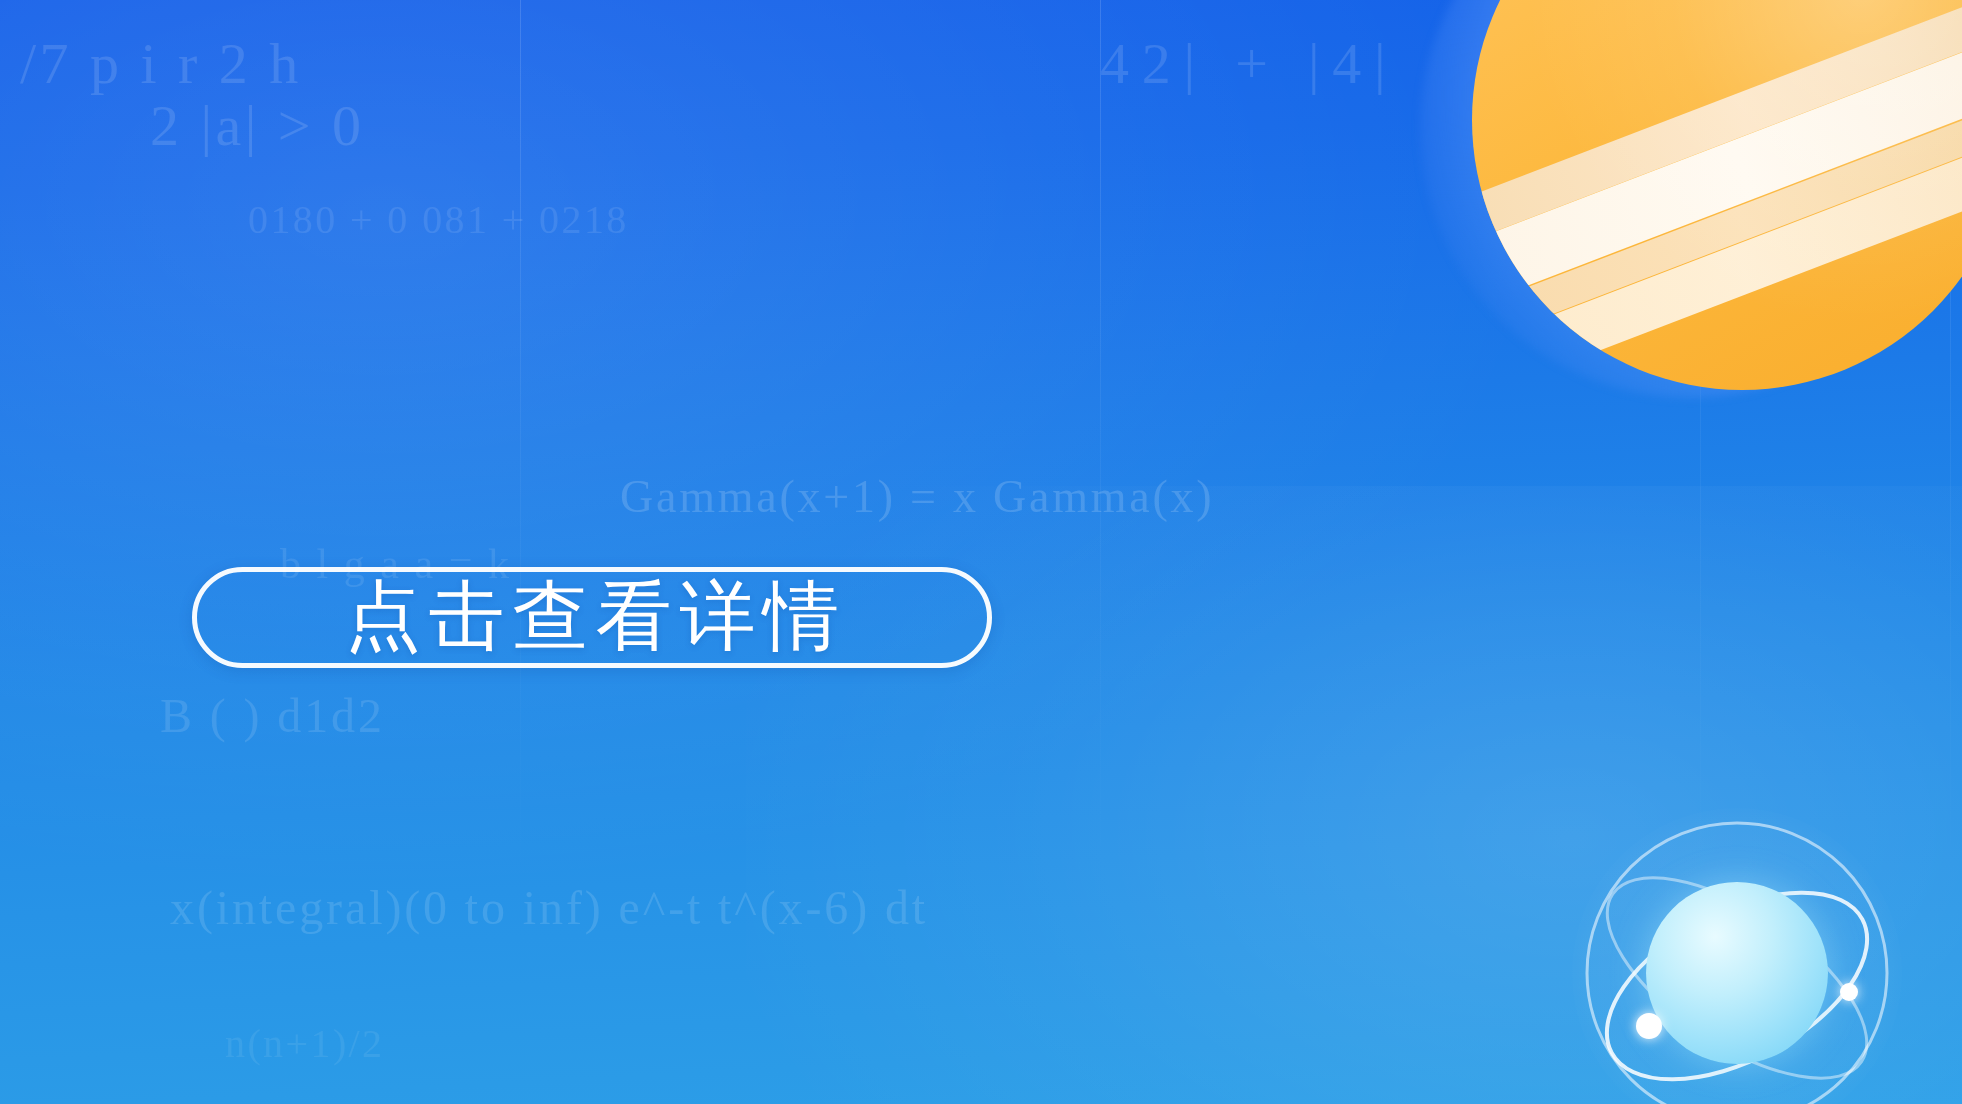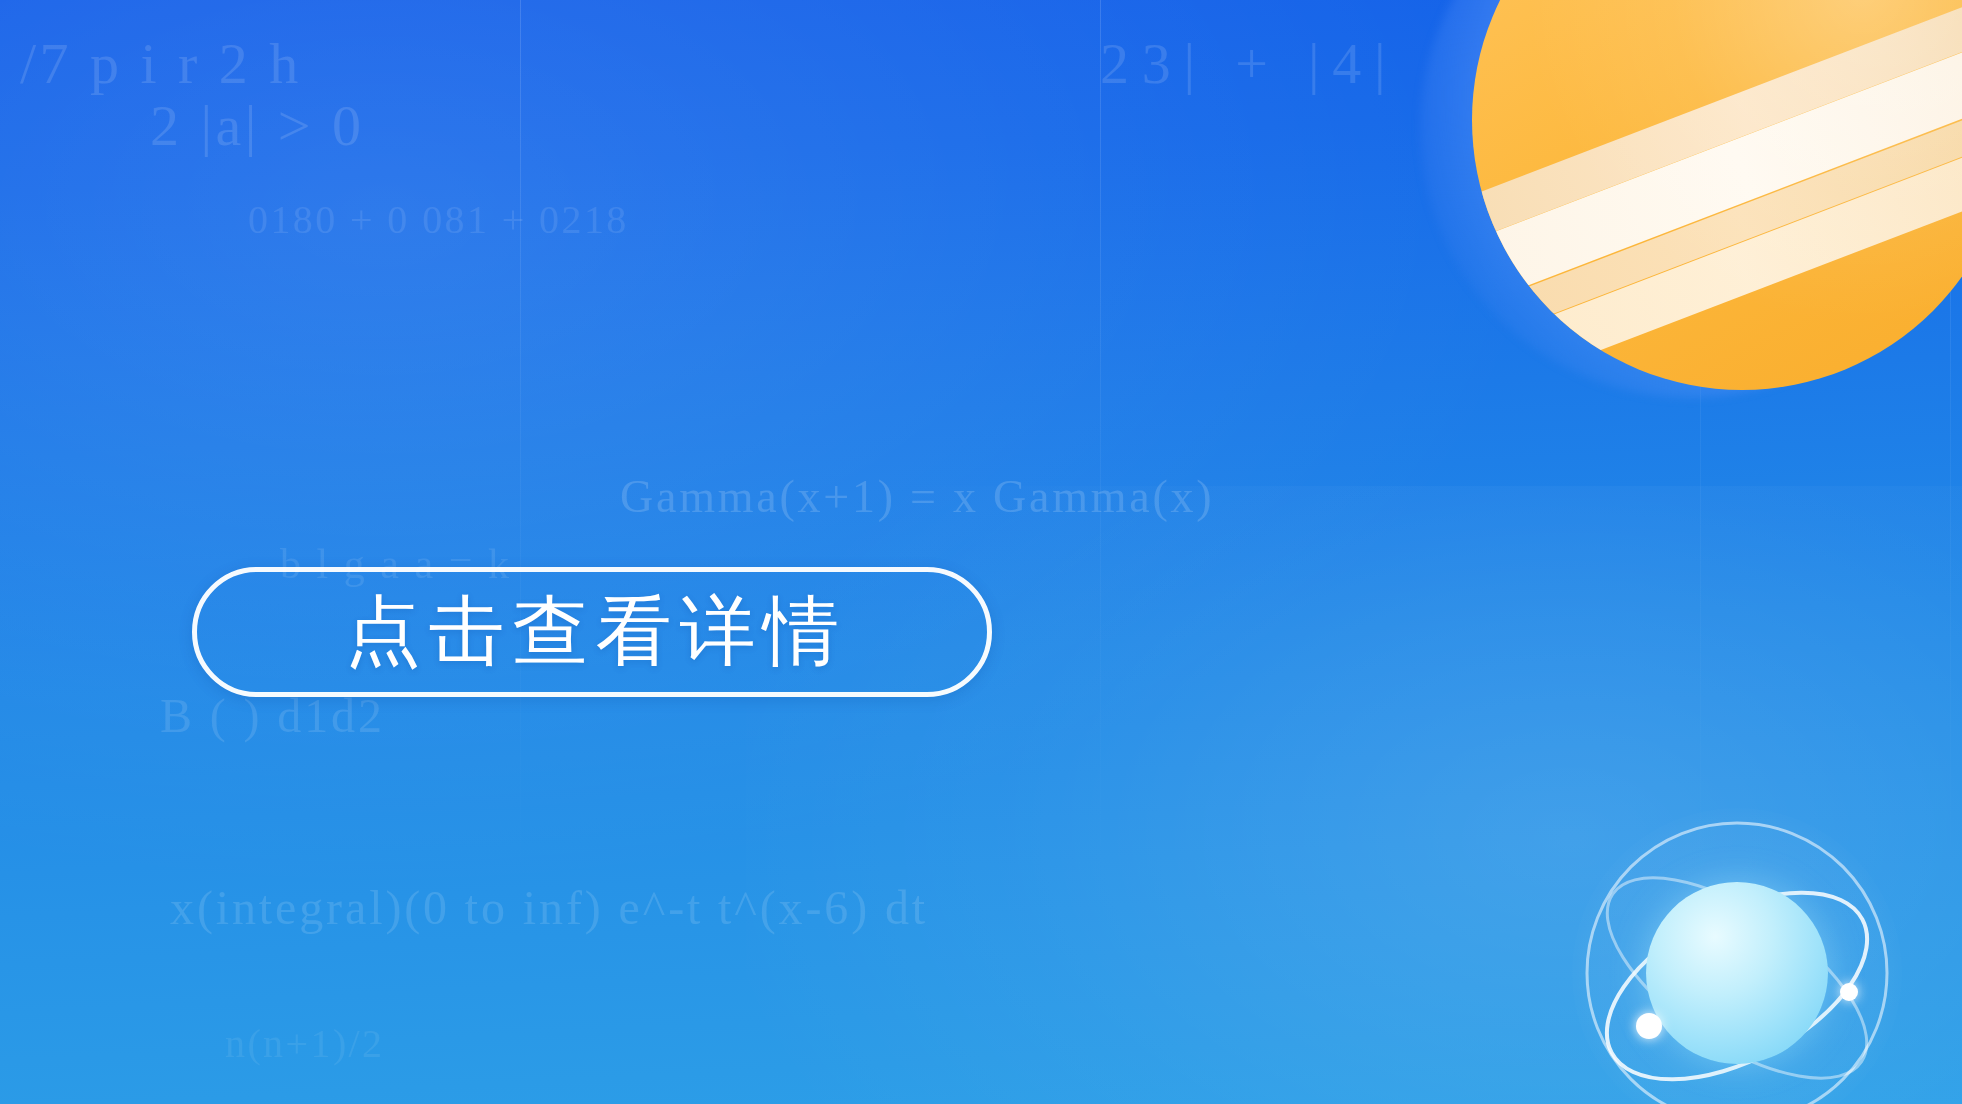--- a/index.html
+++ b/index.html
@@ -199,21 +199,21 @@
        5px 7px 0 rgba(16,92,210,0.42),
        9px 13px 22px rgba(12,70,170,0.30);
   }
 
   
   .cta {
     position: absolute;
     left: 192px;
     top: 567px;
     width: 800px;
-    height: 130px;
+    height: 101px;
     border: 5px solid rgba(255,255,255,0.96);
     border-radius: 68px;
     display: flex;
     align-items: center;
     justify-content: center;
     box-sizing: border-box;
     box-shadow: 0 3px 14px rgba(10,60,150,0.18);
   }
   .cta-label {
     color: #ffffff;
@@ -234,21 +234,21 @@
   <div class="sheen-b"></div>
 
   <div class="wm-layer">
     <div class="hair" style="left:520px;"></div>
     <div class="hair" style="left:1100px;"></div>
     <div class="hair" style="left:1700px;"></div>
     <div class="hair" style="left:1950px;"></div>
 
     <div class="wm wm-1">/7 p i r 2 h</div>
     <div class="wm wm-2">2 |a| &gt; 0</div>
-    <div class="wm wm-3">23| + |4|</div>
+    <div class="wm wm-3">42| + |4|</div>
     <div class="wm wm-4">0180 + 0 081 + 0218</div>
     <div class="wm wm-5">Gamma(x+1) = x Gamma(x)</div>
     <div class="wm wm-6">b l g a a = k</div>
     <div class="wm wm-8">B ( ) d1d2</div>
     <div class="wm wm-9">x(integral)(0 to inf) e^-t t^(x-6) dt</div>
     <div class="wm wm-10">n(n+1)/2</div>
   </div>
 
   <div class="planet-wrap">
     <div class="planet-shadow"></div>

